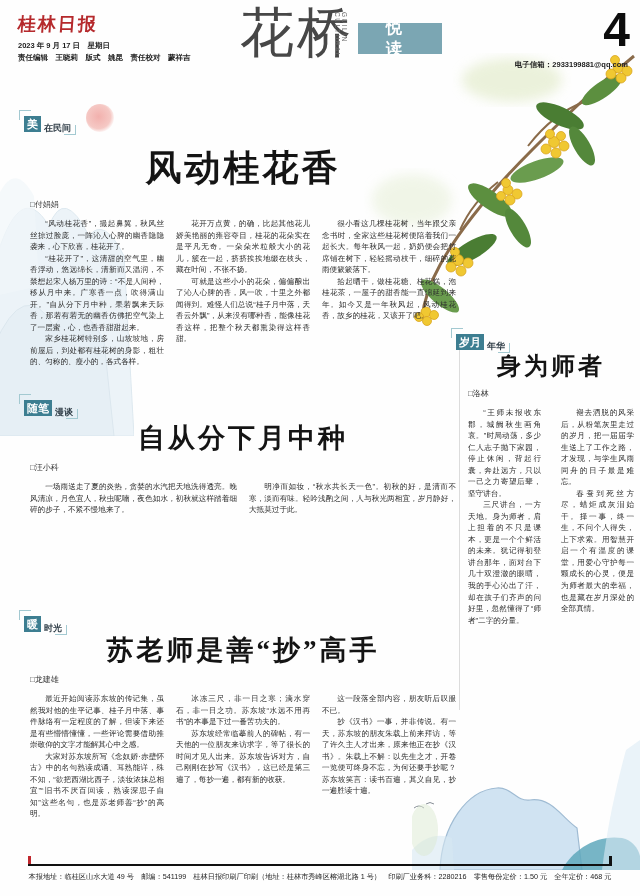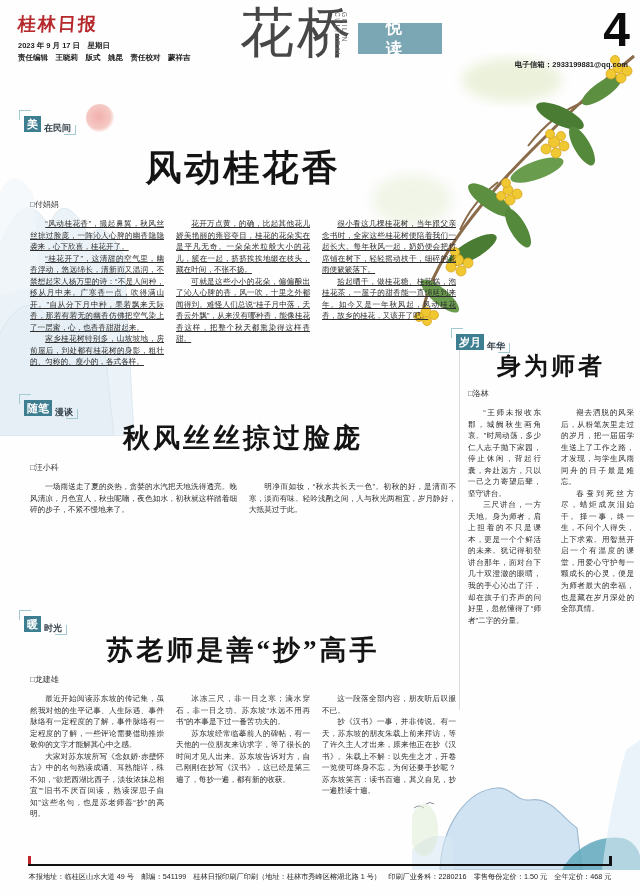--- a/index.html
+++ b/index.html
@@ -39,21 +39,21 @@
   .article { position:absolute; }
   .headline { text-align:center; font-family:"Liberation Serif", serif; font-weight:900;
     color:#141414; letter-spacing:3px; }
   .byline { text-align:left; font-size:8px; color:#333; margin-top:6px; }
   .cols { display:flex; gap:12px; overflow:hidden; margin-top:8px; }
   .col { flex:1; font-size:7.6px; line-height:1.52; text-align:justify; color:#2d2d2d; }
   .col p { text-indent:2em; margin:0; }
 
   #a1 { left:30px; top:112px; width:426px; }
   #a1 .headline { font-size:36px; margin-top:32px; }
-  #a1 .cols { height:200px;text-decoration:underline; }
+  #a1 .cols { height:200px; }
   #a1 .sec-label { left:-6px; top:2px; }
 
   #a2 { left:30px; top:394px; width:426px; }
   #a2 .headline { font-size:27px; margin-top:26px; }
   #a2 .cols { height:120px; }
   #a2 .sec-label { left:-6px; top:4px; }
 
   #a3 { left:30px; top:610px; width:426px; }
   #a3 .headline { font-size:27px; margin-top:22px; }
   #a3 .cols { height:168px; }
@@ -191,41 +191,41 @@
           <p>很小看这几棵桂花树，当年跟父亲念书时，全家这些桂花树便陪着我们一起长大。每年秋风一起，奶奶便会把竹席铺在树下，轻轻摇动枝干，细碎的花雨便簌簌落下。</p>
           <p>拾起晒干，做桂花糖、桂花糕，泡桂花茶，一屋子的甜香能一直绵延到来年。如今又是一年秋风起，风动桂花香，故乡的桂花，又该开了吧。</p>
         </div>
     </div>
   </article>
 
   <article class="article" id="a2">
     <div class="sec-label">
       <span class="sec-main">随笔</span><span class="sec-sub">漫谈</span>
     </div>
-    <h1 class="headline">秋风丝丝掠过脸庞</h1>
+    <h1 class="headline">自从分下月中种</h1>
     <div class="byline">□汪小科</div>
     <div class="cols">
       <div class="col">
           <p>一场雨送走了夏的炎热，贪婪的水汽把天地洗得透亮。晚风清凉，月色宜人，秋虫呢喃，夜色如水，初秋就这样踏着细碎的步子，不紧不慢地来了。</p>
         </div>
       <div class="col">
           <p>明净而如妆，“秋水共长天一色”。初秋的好，是清而不寒，淡而有味。轻吟浅酌之间，人与秋光两相宜，岁月静好，大抵莫过于此。</p>
         </div>
     </div>
   </article>
 
   <article class="article" id="a3">
     <div class="sec-label">
       <span class="sec-main">暖</span><span class="sec-sub">时光</span>
     </div>
     <h1 class="headline">苏老师是善“抄”高手</h1>
     <div class="byline">□龙建雄</div>
     <div class="cols">
       <div class="col">
-          <p>最近开始阅读苏东坡的传记集，虽然我对他的生平记事、人生际遇、事件脉络有一定程度的了解，事件脉络有一定程度的了解，一些评论需要借助推崇敬仰的文字才能解其心中之感。</p>
+          <p>最近开始阅读苏东坡的传记集，虽然我对他的生平记事、桂子月中落、事件脉络有一定程度的了解，但读下来还是有些懵懵懂懂，一些评论需要借助推崇敬仰的文字才能解其心中之感。</p>
           <p>大家对苏东坡所写《念奴娇·赤壁怀古》中的名句熟读成诵、耳熟能详，殊不知，“欲把西湖比西子，淡妆浓抹总相宜”“旧书不厌百回读，熟读深思子自知”这些名句，也是苏老师善“抄”的高明。</p>
         </div>
       <div class="col">
           <p>冰冻三尺，非一日之寒；滴水穿石，非一日之功。苏东坡“水远不用再书”的本事是下过一番苦功夫的。</p>
           <p>苏东坡经常临摹前人的碑帖，有一天他的一位朋友来访求字，等了很长的时间才见人出来。苏东坡告诉对方，自己刚刚在抄写《汉书》，这已经是第三遍了，每抄一遍，都有新的收获。</p>
         </div>
       <div class="col">
           <p>这一段落全部内容，朋友听后叹服不已。</p>
           <p>抄《汉书》一事，并非传说。有一天，苏东坡的朋友朱载上前来拜访，等了许久主人才出来，原来他正在抄《汉书》。朱载上不解：以先生之才，开卷一览便可终身不忘，为何还要手抄呢？苏东坡笑言：读书百遍，其义自见，抄一遍胜读十遍。</p>
         </div>

